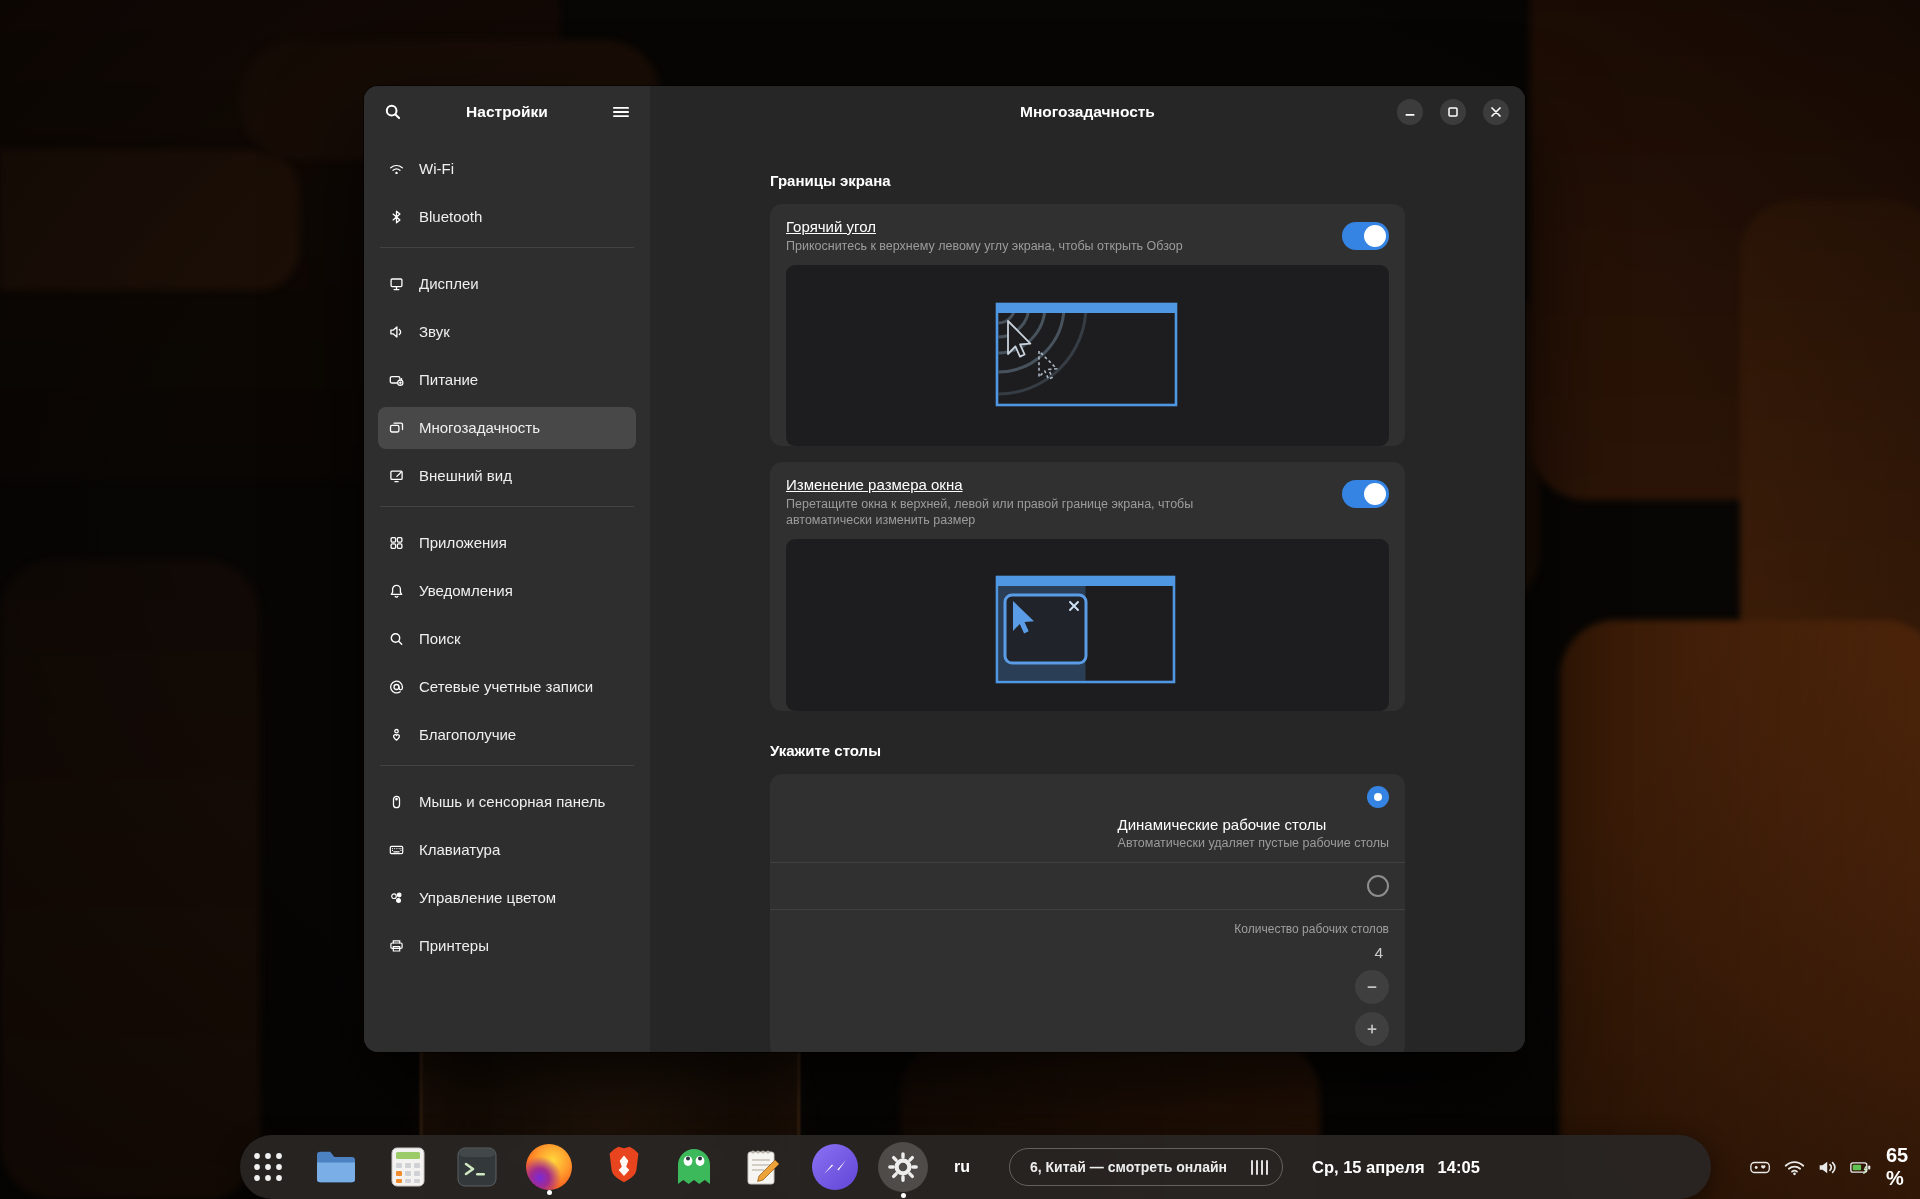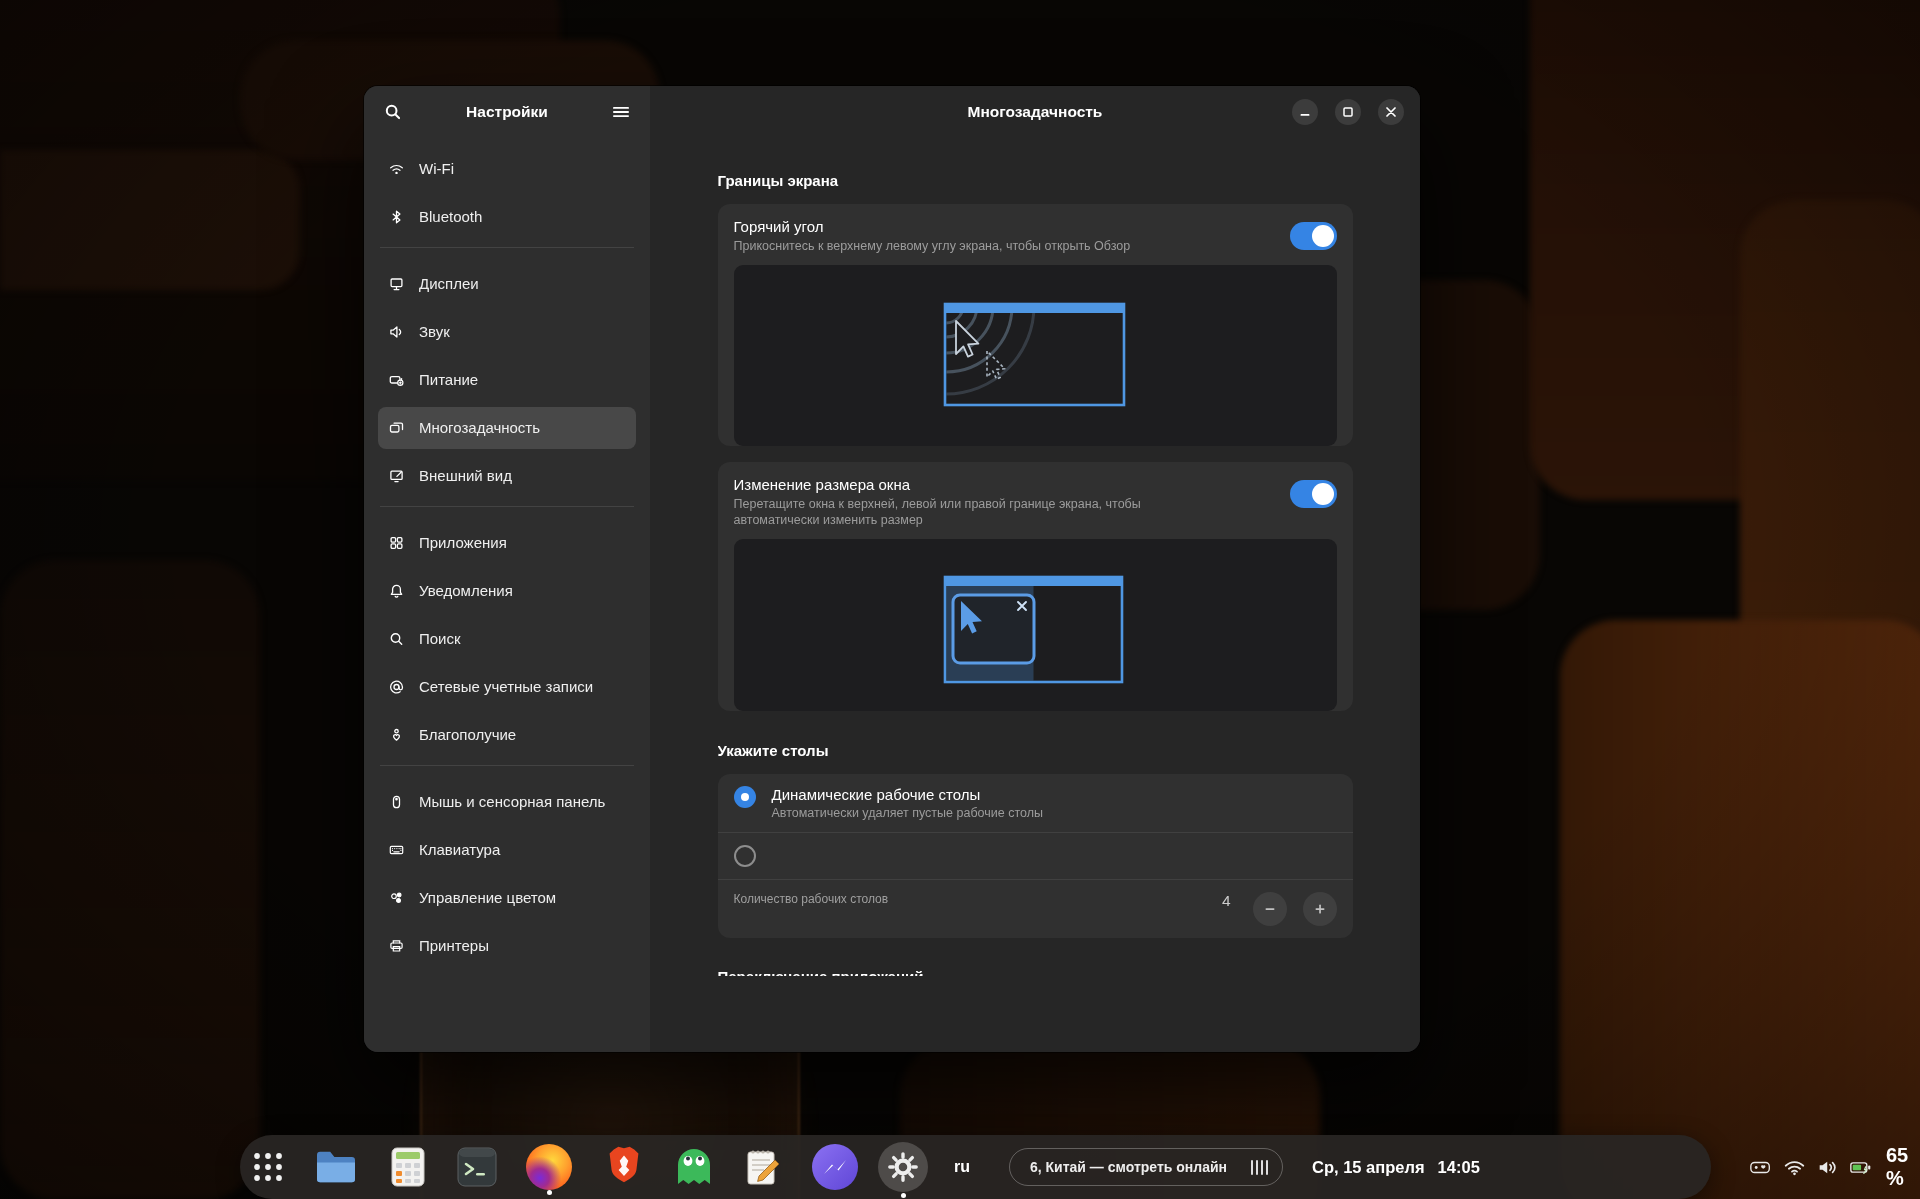--- a/index.html
+++ b/index.html
@@ -19,21 +19,21 @@
          border:2px solid rgba(222,140,70,0.30); border-radius:64px; filter:blur(1px);
          box-shadow:0 0 80px rgba(255,150,70,0.12) inset; }
   .wp8 { left:380px; top:930px; width:460px; height:380px; border-radius:50%;
          background:radial-gradient(circle,rgba(255,160,80,0.20) 0%,rgba(255,140,60,0.07) 45%,transparent 70%); filter:blur(6px); }
   .wp9 { left:900px; top:1040px; width:420px; height:200px; background:linear-gradient(90deg,#170c05,#2b1507); }
   .wp10{ left:0; top:560px; width:260px; height:640px; background:linear-gradient(180deg,#100905,#1b0e06); }
   .wp11{ left:240px; top:40px; width:420px; height:120px; background:#190d06; }
   .vignette { position:absolute; inset:0; background:radial-gradient(ellipse at 50% 45%, transparent 55%, rgba(0,0,0,0.45) 100%); }
 
   
-  .window { position:absolute; left:364px; top:86px; width:1056px; height:966px;
+  .window { position:absolute; left:364px; top:86px; width:1161px; height:966px;
     border-radius:14px; background:#262626; display:flex; overflow:hidden;
     box-shadow:0 40px 90px rgba(0,0,0,0.75), 0 0 0 1px rgba(0,0,0,0.55); }
 
   .sidebar { width:286px; flex-shrink:0; background:#2e2e2e; display:flex; flex-direction:column; }
   .sidebar-header { height:52px; display:flex; align-items:center; padding:0 12px; flex-shrink:0; }
   .icon-btn { width:34px; height:34px; border-radius:8px; display:flex; align-items:center; justify-content:center; }
   .sidebar-title { flex:1; text-align:center; font-weight:700; font-size:15.5px; color:#ffffff; }
   .nav { padding:10px 14px 0; overflow:hidden; }
   .nav-item { display:flex; align-items:center; gap:13px; padding:4px 10px; min-height:42px;
     border-radius:8px; color:#efefef; font-size:15px; margin-bottom:6px; line-height:1.25; }
@@ -46,29 +46,29 @@
   .main-title { font-weight:700; font-size:15.5px; color:#ffffff; }
   .win-controls { position:absolute; right:16px; top:0; height:52px; display:flex; align-items:center; gap:17px; }
   .win-btn { width:26px; height:26px; border-radius:50%; background:#3c3c3c; display:flex; align-items:center; justify-content:center; }
 
   .content { width:635px; margin:0 auto; padding-top:34px; flex:1; overflow:hidden; }
   .section-title { font-weight:700; font-size:15px; color:#ffffff; margin-bottom:15px; }
   .section-gap { margin-top:31px; }
   .card { background:#303030; border-radius:12px; margin-bottom:16px; }
   .card-head { display:flex; align-items:flex-start; padding:14px 16px 6px; gap:16px; }
   .card-texts { flex:1; }
-  .card-title { font-size:15px; color:#ffffff; }
+  .card-title { font-size:15px; color:#ffffff;text-decoration:underline; }
   .card-sub { font-size:12.5px; color:#9c9c9c; margin-top:3px; line-height:1.32; max-width:430px; }
   .toggle { width:47px; height:28px; border-radius:14px; background:#4d4d4d; position:relative; flex-shrink:0; margin-top:4px; }
   .toggle.on { background:#3584e4; }
   .toggle .knob { position:absolute; top:3px; left:3px; width:22px; height:22px; border-radius:50%; background:#ffffff; }
   .toggle.on .knob { left:auto; right:3px; }
   .illus { margin:4px 16px 16px; background:#1d1d1f; border-radius:9px; }
 
-  .rows-card .row { display:flex; align-items:flex-start; gap:16px; padding:12px 16px; }
+  .rows-card .row { display:flex; align-items:flex-end; gap:8px; padding:12px 16px;flex-direction:column; }
   .row-divider { height:1px; background:rgba(255,255,255,0.08); margin:0 0; }
   .radio { width:22px; height:22px; border-radius:50%; border:2px solid #8d8d8d; flex-shrink:0; position:relative; }
   .radio.checked { border:none; background:#3584e4; }
   .radio.checked::after { content:""; position:absolute; left:7px; top:7px; width:8px; height:8px; border-radius:50%; background:#ffffff; }
   .row-title { font-size:15px; color:#ffffff; }
   .row-sub { font-size:12.5px; color:#9c9c9c; margin-top:3px; }
   .count-row { min-height:57px; }
   .count-label { flex:1; font-size:12px; color:#9f9f9f; }
   .count-value { font-size:15.5px; color:#cccccc; margin-right:6px; }
   .step-btn { width:34px; height:34px; border-radius:50%; background:#3f3f3f; color:#c3c3c3;

